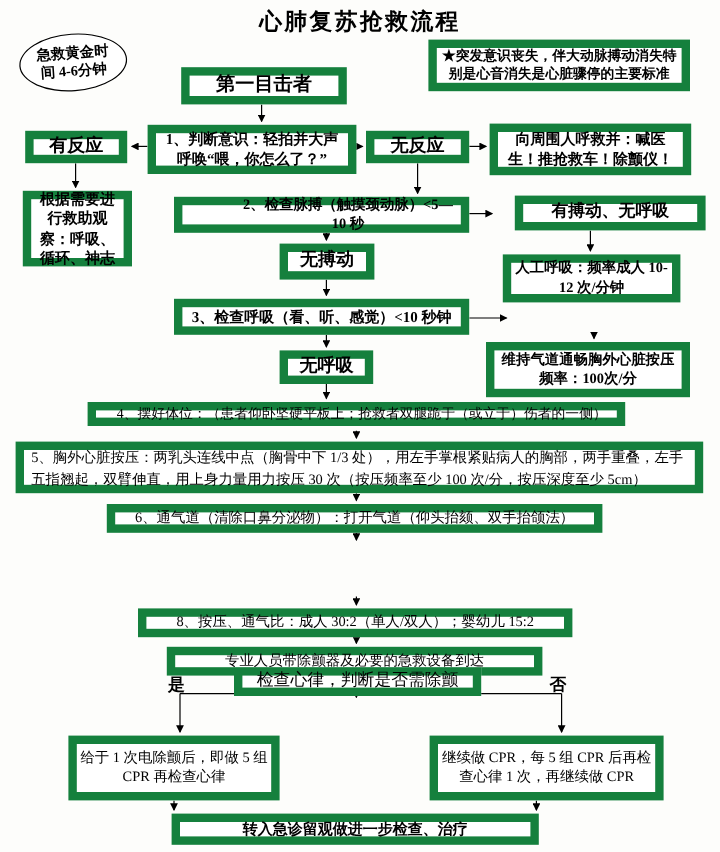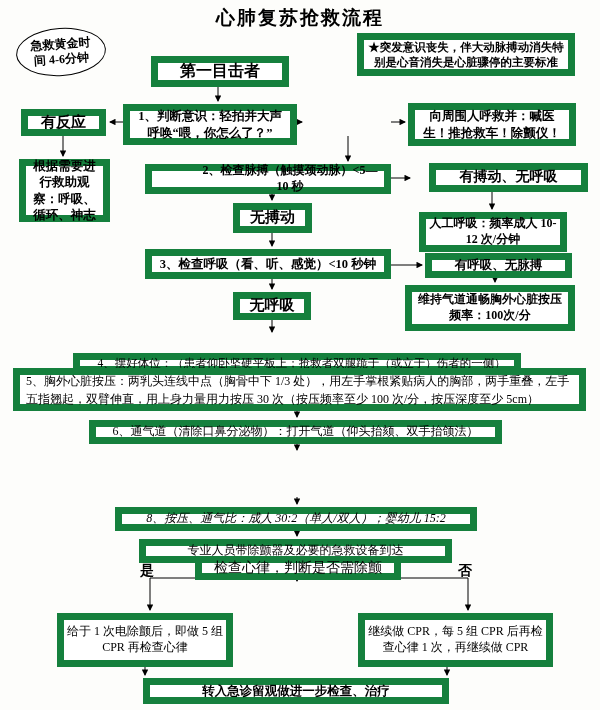--- a/index.html
+++ b/index.html
@@ -64,49 +64,49 @@
   </div>
 
   <div class="box bold" style="left:357px;top:33px;width:218px;height:43px;font-size:11.5px;">★突发意识丧失，伴大动脉搏动消失特别是心音消失是心脏骤停的主要标准</div>
 
   <div class="box bold" style="left:151px;top:56px;width:138px;height:31px;font-size:16px;">第一目击者</div>
 
   <div class="box bold" style="left:123px;top:104px;width:174px;height:41px;font-size:12.5px;">1、判断意识：轻拍并大声呼唤“喂，你怎么了？”</div>
 
   <div class="box bold" style="left:21px;top:109px;width:85px;height:27px;font-size:15px;">有反应</div>
 
+  <div class="box bold" style="left:305px;top:109px;width:86px;height:27px;font-size:15px;">无反应</div>
 
   <div class="box bold" style="left:408px;top:103px;width:168px;height:43px;font-size:12.5px;">向周围人呼救并：喊医生！推抢救车！除颤仪！</div>
 
   <div class="box bold" style="left:19px;top:159px;width:91px;height:63px;font-size:12.5px;">根据需要进行救助观察：呼吸、循环、神志</div>
 
   <div class="box bold" style="left:145px;top:164px;width:246px;height:30px;font-size:12px;padding-left:47px;">2、检查脉搏（触摸颈动脉）&lt;5—10 秒</div>
 
   <div class="box bold" style="left:413px;top:163px;width:159px;height:29px;font-size:14px;margin-left:16px;">有搏动、无呼吸</div>
 
   <div class="box bold" style="left:233px;top:203px;width:79px;height:30px;font-size:15px;">无搏动</div>
 
   <div class="box bold" style="left:419px;top:212px;width:148px;height:40px;font-size:12px;">人工呼吸：频率成人 10-12 次/分钟</div>
 
   <div class="box bold" style="left:145px;top:249px;width:246px;height:30px;font-size:12.5px;">3、检查呼吸（看、听、感觉）&lt;10 秒钟</div>
 
-  <div class="box bold" style="left:425px;top:253px;width:147px;height:25px;font-size:12.5px;">有呼吸、无脉搏</div>
 
   <div class="box bold" style="left:233px;top:292px;width:78px;height:28px;font-size:15px;">无呼吸</div>
 
   <div class="box bold" style="left:405px;top:285px;width:170px;height:46px;font-size:12px;">维持气道通畅胸外心脏按压频率：100次/分</div>
 
-  <div class="box" style="left:73px;top:353px;width:448px;height:20px;font-size:11.5px;padding-left:12px;">4、摆好体位：（患者仰卧坚硬平板上；抢救者双腿跪于（或立于）伤者的一侧）</div>
+  <div class="box" style="left:73px;top:335px;width:448px;height:20px;font-size:11.5px;padding-left:12px;">4、摆好体位：（患者仰卧坚硬平板上；抢救者双腿跪于（或立于）伤者的一侧）</div>
 
   <div class="box para" style="left:13px;top:368px;width:573px;height:43px;font-size:12px;">5、胸外心脏按压：两乳头连线中点（胸骨中下 1/3 处），用左手掌根紧贴病人的胸部，两手重叠，左手五指翘起，双臂伸直，用上身力量用力按压 30 次（按压频率至少 100 次/分，按压深度至少 5cm）</div>
 
   <div class="box" style="left:89px;top:420px;width:413px;height:24px;font-size:12px;">6、通气道（清除口鼻分泌物）：打开气道（仰头抬颏、双手抬颌法）</div>
 
 
-  <div class="box" style="left:115px;top:507px;width:362px;height:24px;font-size:12px;font-style:italic;">8、按压、通气比：成人 30:2（单人/双人）；婴幼儿 15:2</div>
+  <div class="box" style="left:115px;top:507px;width:362px;height:24px;font-size:12px;">8、按压、通气比：成人 30:2（单人/双人）；婴幼儿 15:2</div>
 
   <div class="box" style="left:139px;top:539px;width:313px;height:24px;font-size:12px;">专业人员带除颤器及必要的急救设备到达</div>
 
   <div class="box" style="left:195px;top:556px;width:206px;height:24px;font-size:14px;">检查心律，判断是否需除颤</div>
 
   <div class="lbl" style="left:140px;top:562px;">是</div>
 
   <div class="lbl" style="left:458px;top:562px;">否</div>
 
   <div class="box" style="left:57px;top:613px;width:176px;height:54px;font-size:12px;">给于 1 次电除颤后，即做 5 组 CPR 再检查心律</div>

